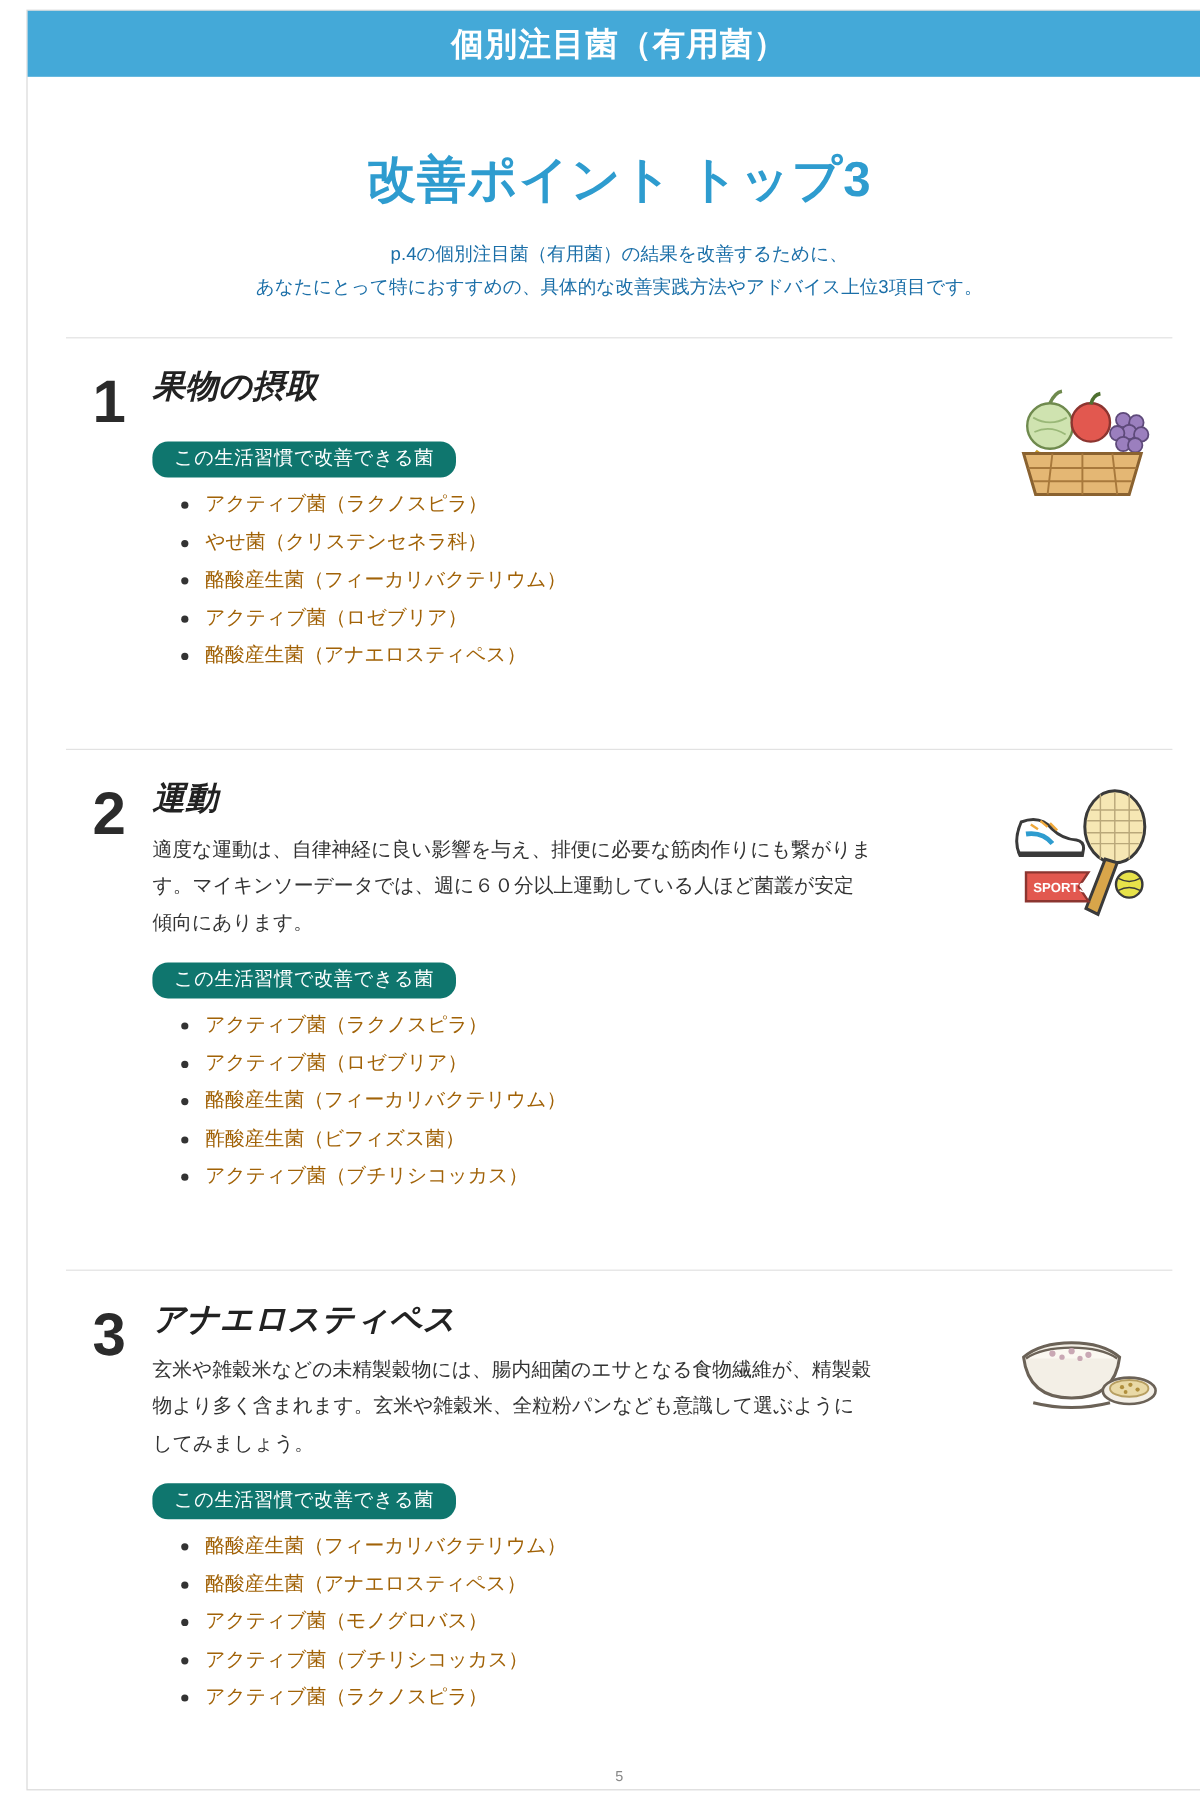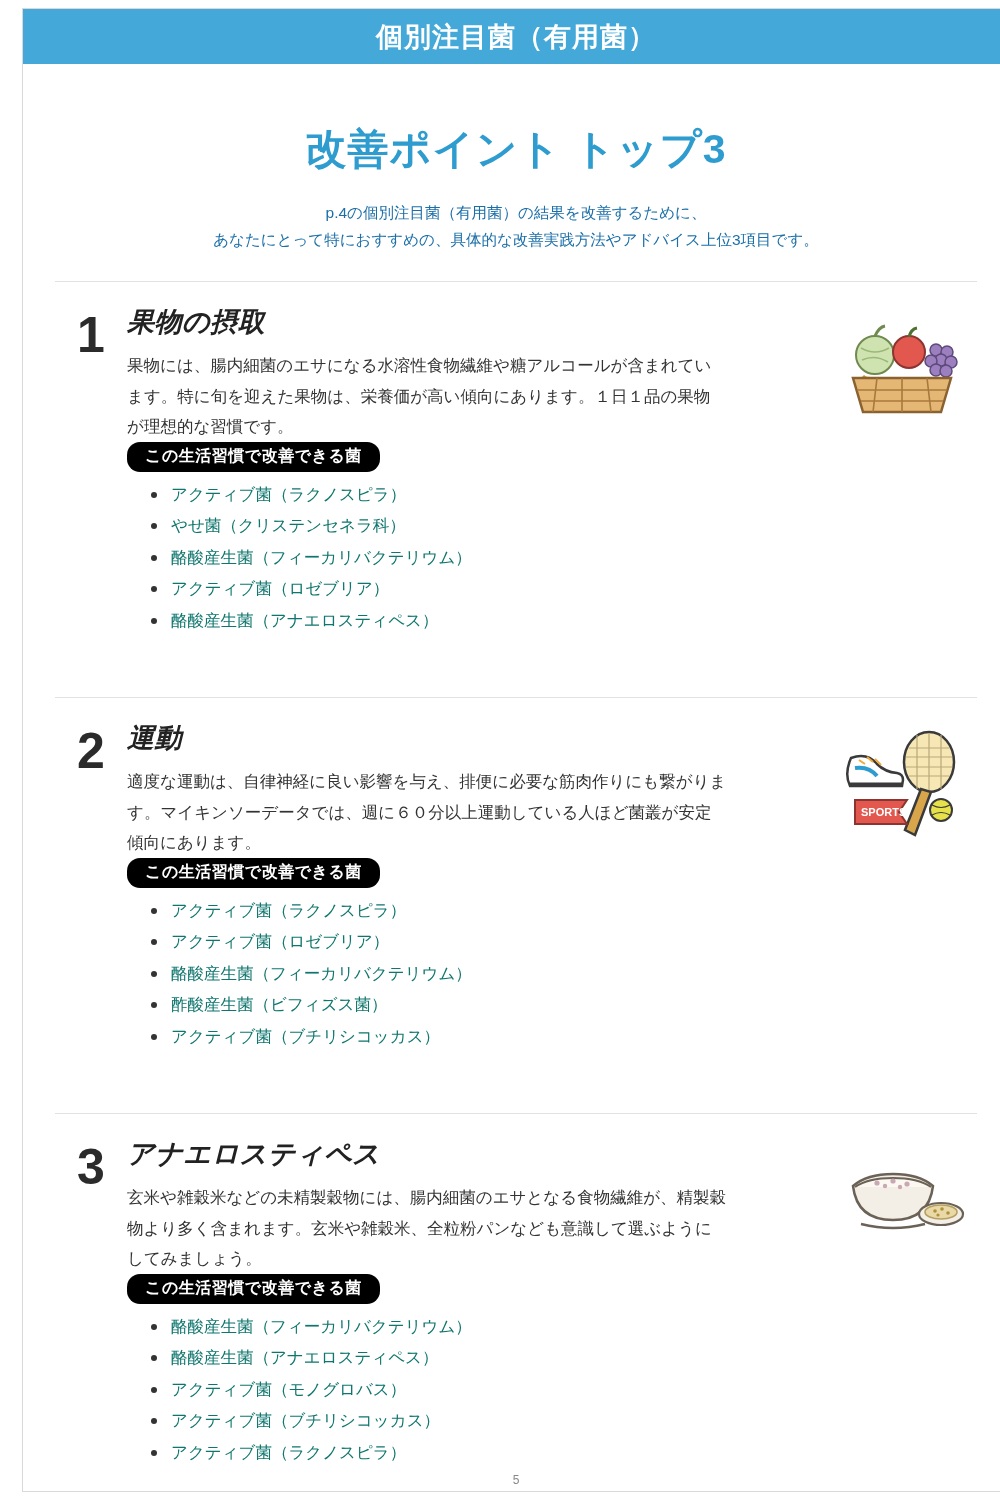--- a/index.html
+++ b/index.html
@@ -92,37 +92,38 @@
   }
   .sec-desc {
     font-size: 16.5px;
     line-height: 1.85;
     color: #333333;
     max-width: 600px;
     margin: 0;
   }
   .tag {
     display: inline-block;
-    background: #000000;
+    background: #0f766e;
     color: #ffffff;
     font-size: 16px;
-    font-weight: bold;
+    font-weight: normal;
     border-radius: 13px;
     padding: 4px 18px 5px 18px;
+    margin-top: 18px;
     letter-spacing: 0.5px;
   }
   ul.bac-list {
     list-style: none;
     margin: 14px 0 0 0;
     padding: 0 0 0 18px;
   }
   ul.bac-list li {
     font-size: 16.5px;
     line-height: 1.0;
-    color: #0f766e;
+    color: #a16207;
     padding: 0 0 0 26px;
     margin-bottom: 15px;
     position: relative;
   }
   ul.bac-list li:before {
     content: "";
     position: absolute;
     left: 6px;
     top: 6px;
     width: 6px;
@@ -164,21 +165,20 @@
     <span>あなたにとって特におすすめの、具体的な改善実践方法やアドバイス上位3項目です。</span>
   </div>
 
   <div class="divider"></div>
 
   <div class="section sec-block">
     <div class="sec-inner">
       <div class="num">1</div>
       <div class="body-col">
         <h2 class="sec-title">果物の摂取</h2>
-        <p class="sec-desc">果物には、腸内細菌のエサになる水溶性食物繊維や糖アルコールが含まれています。特に旬を迎えた果物は、栄養価が高い傾向にあります。１日１品の果物が理想的な習慣です。</p>
         <div class="tag">この生活習慣で改善できる菌</div>
         <ul class="bac-list">
           <li>アクティブ菌（ラクノスピラ）</li>
           <li>やせ菌（クリステンセネラ科）</li>
           <li>酪酸産生菌（フィーカリバクテリウム）</li>
           <li>アクティブ菌（ロゼブリア）</li>
           <li>酪酸産生菌（アナエロスティペス）</li>
         </ul>
       </div>
       <div class="illus">

